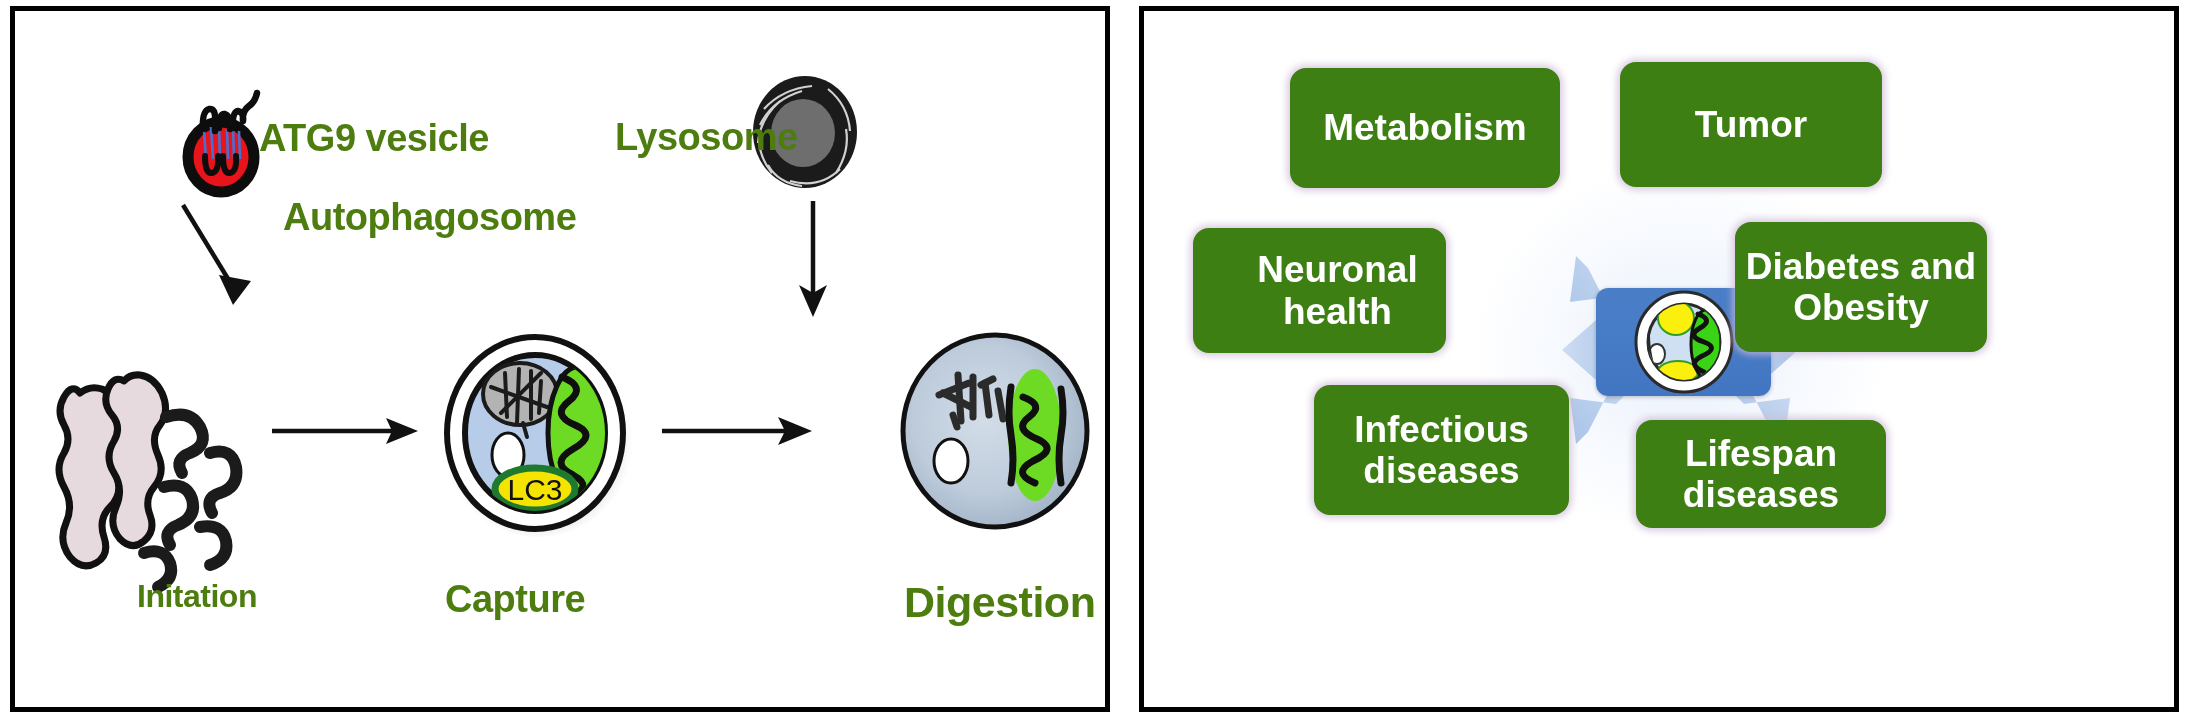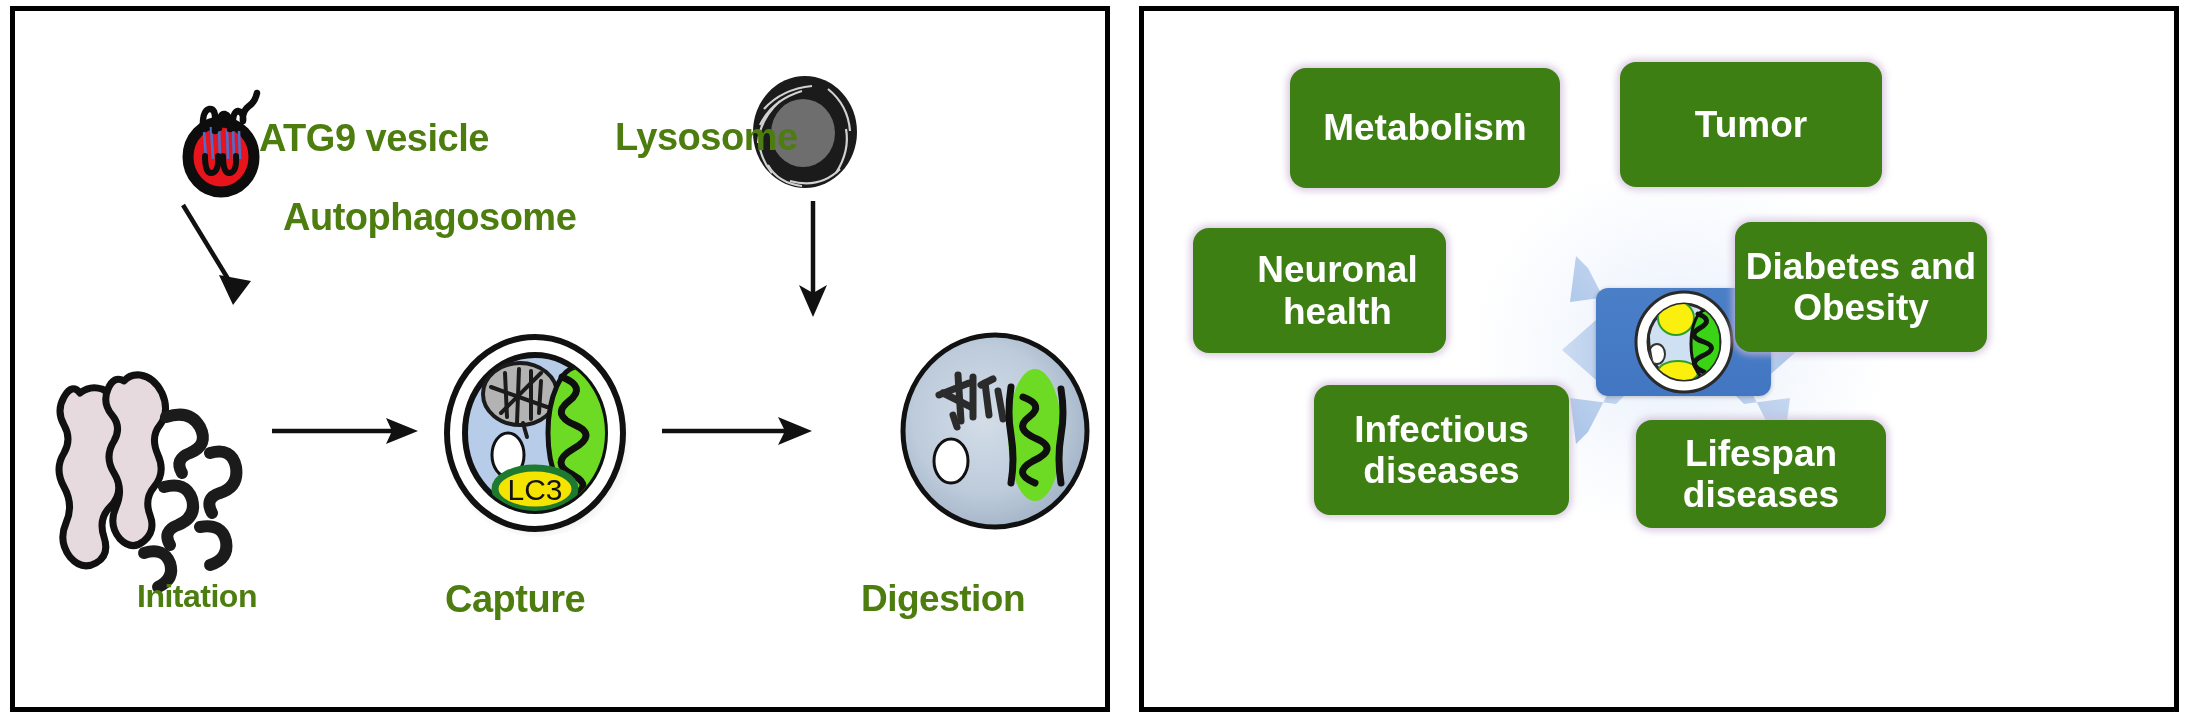--- a/index.html
+++ b/index.html
@@ -235,21 +235,21 @@
 
           <ellipse cx="140" cy="104" rx="27" ry="66" fill="#6ddb24" stroke="none"></ellipse>
           <path d="M116 56 Q112 82 116 104 Q120 128 116 152" fill="none" stroke="#111" stroke-width="7" stroke-linecap="round"></path>
           <path d="M166 58 Q170 82 166 104 Q162 128 166 152" fill="none" stroke="#111" stroke-width="7" stroke-linecap="round"></path>
           <path d="M128 66 Q150 74 134 86 Q118 98 142 108 Q164 118 138 130
                    Q116 142 140 152" fill="none" stroke="#0f0f0f" stroke-width="7" stroke-linecap="round"></path>
         </g>
       </svg>
     </div>
 
-    <div class="redlabel" style="left:846px;top:567px;font-size:37px;">Digestion</div>
+    <div class="redlabel" style="left:889px;top:567px;font-size:43px;">Digestion</div>
   </div>
 
   <div class="panel" id="panel-right"></div>
 
   <div id="hub-glow"></div>
 
   <svg id="hub-arrows" viewBox="0 0 420 380">
     <defs>
       <linearGradient id="arrFillH" x1="0" y1="0" x2="1" y2="0">
         <stop offset="0%" stop-color="#ccdcf2"></stop>

